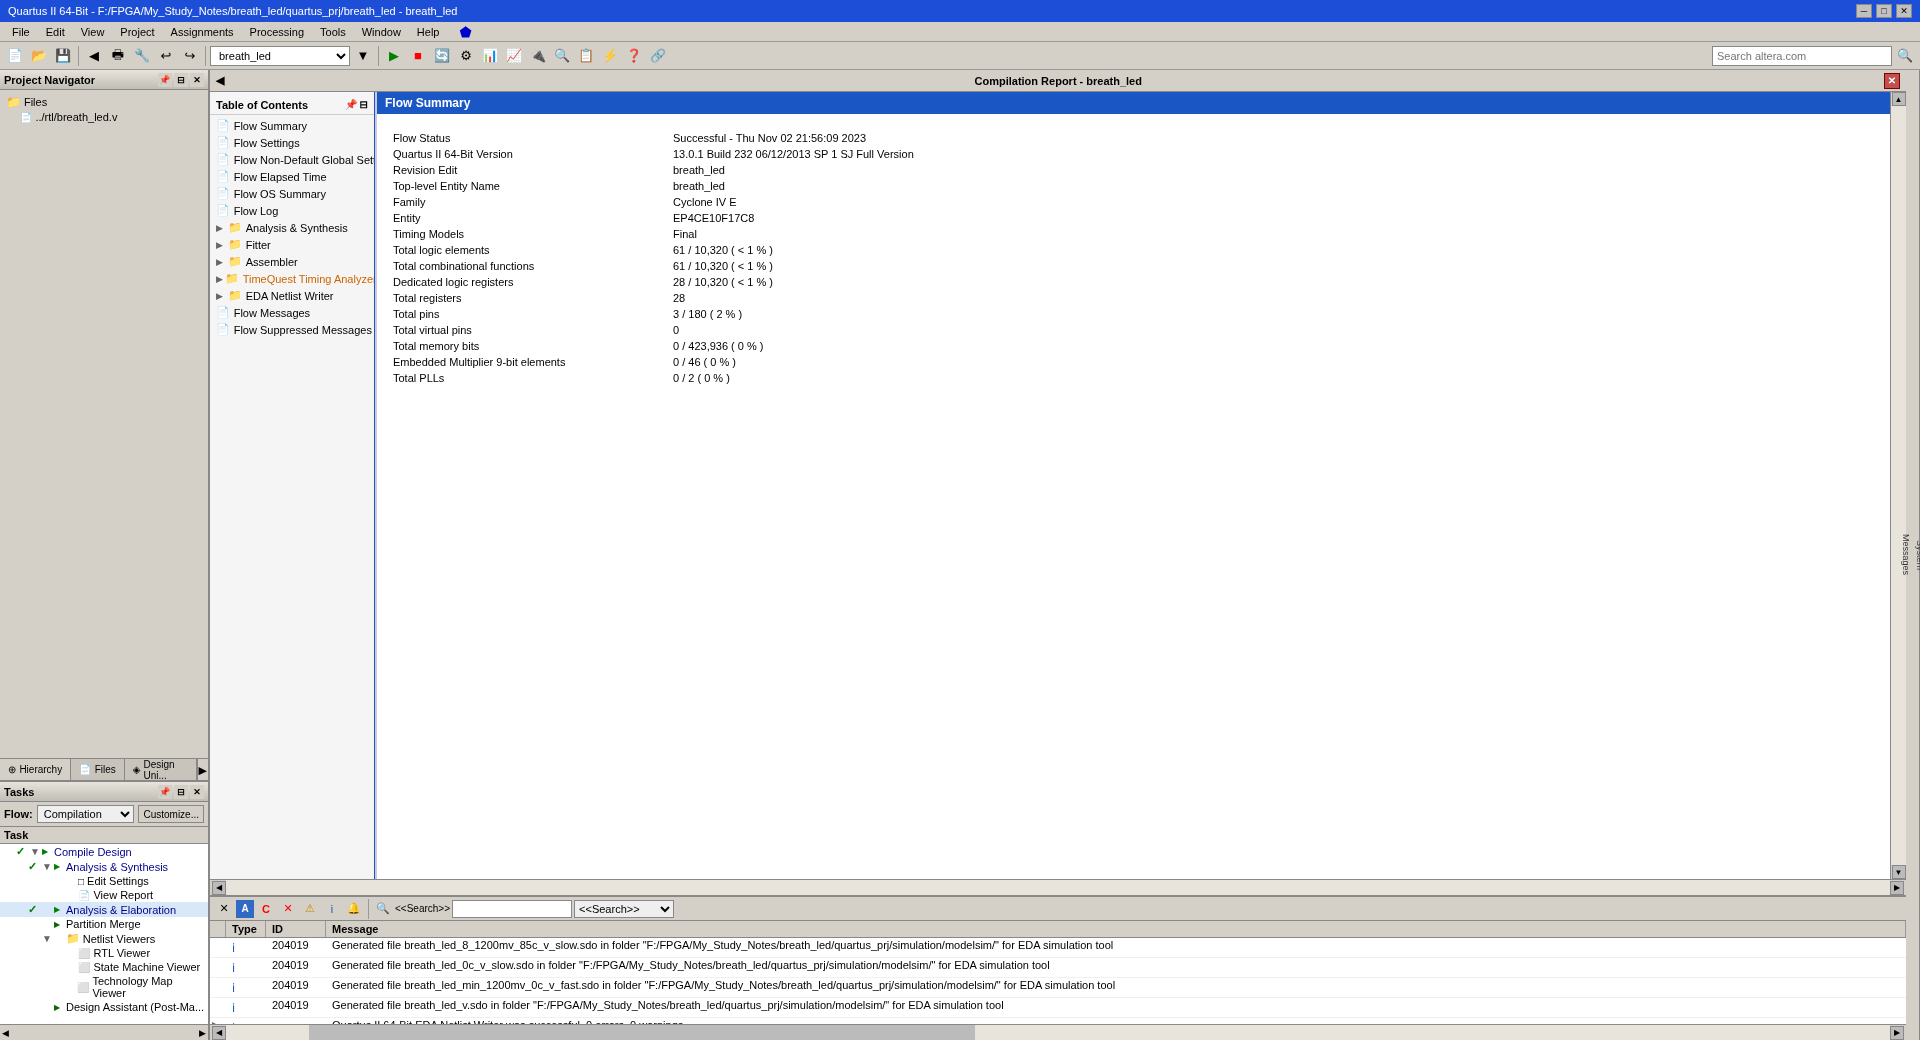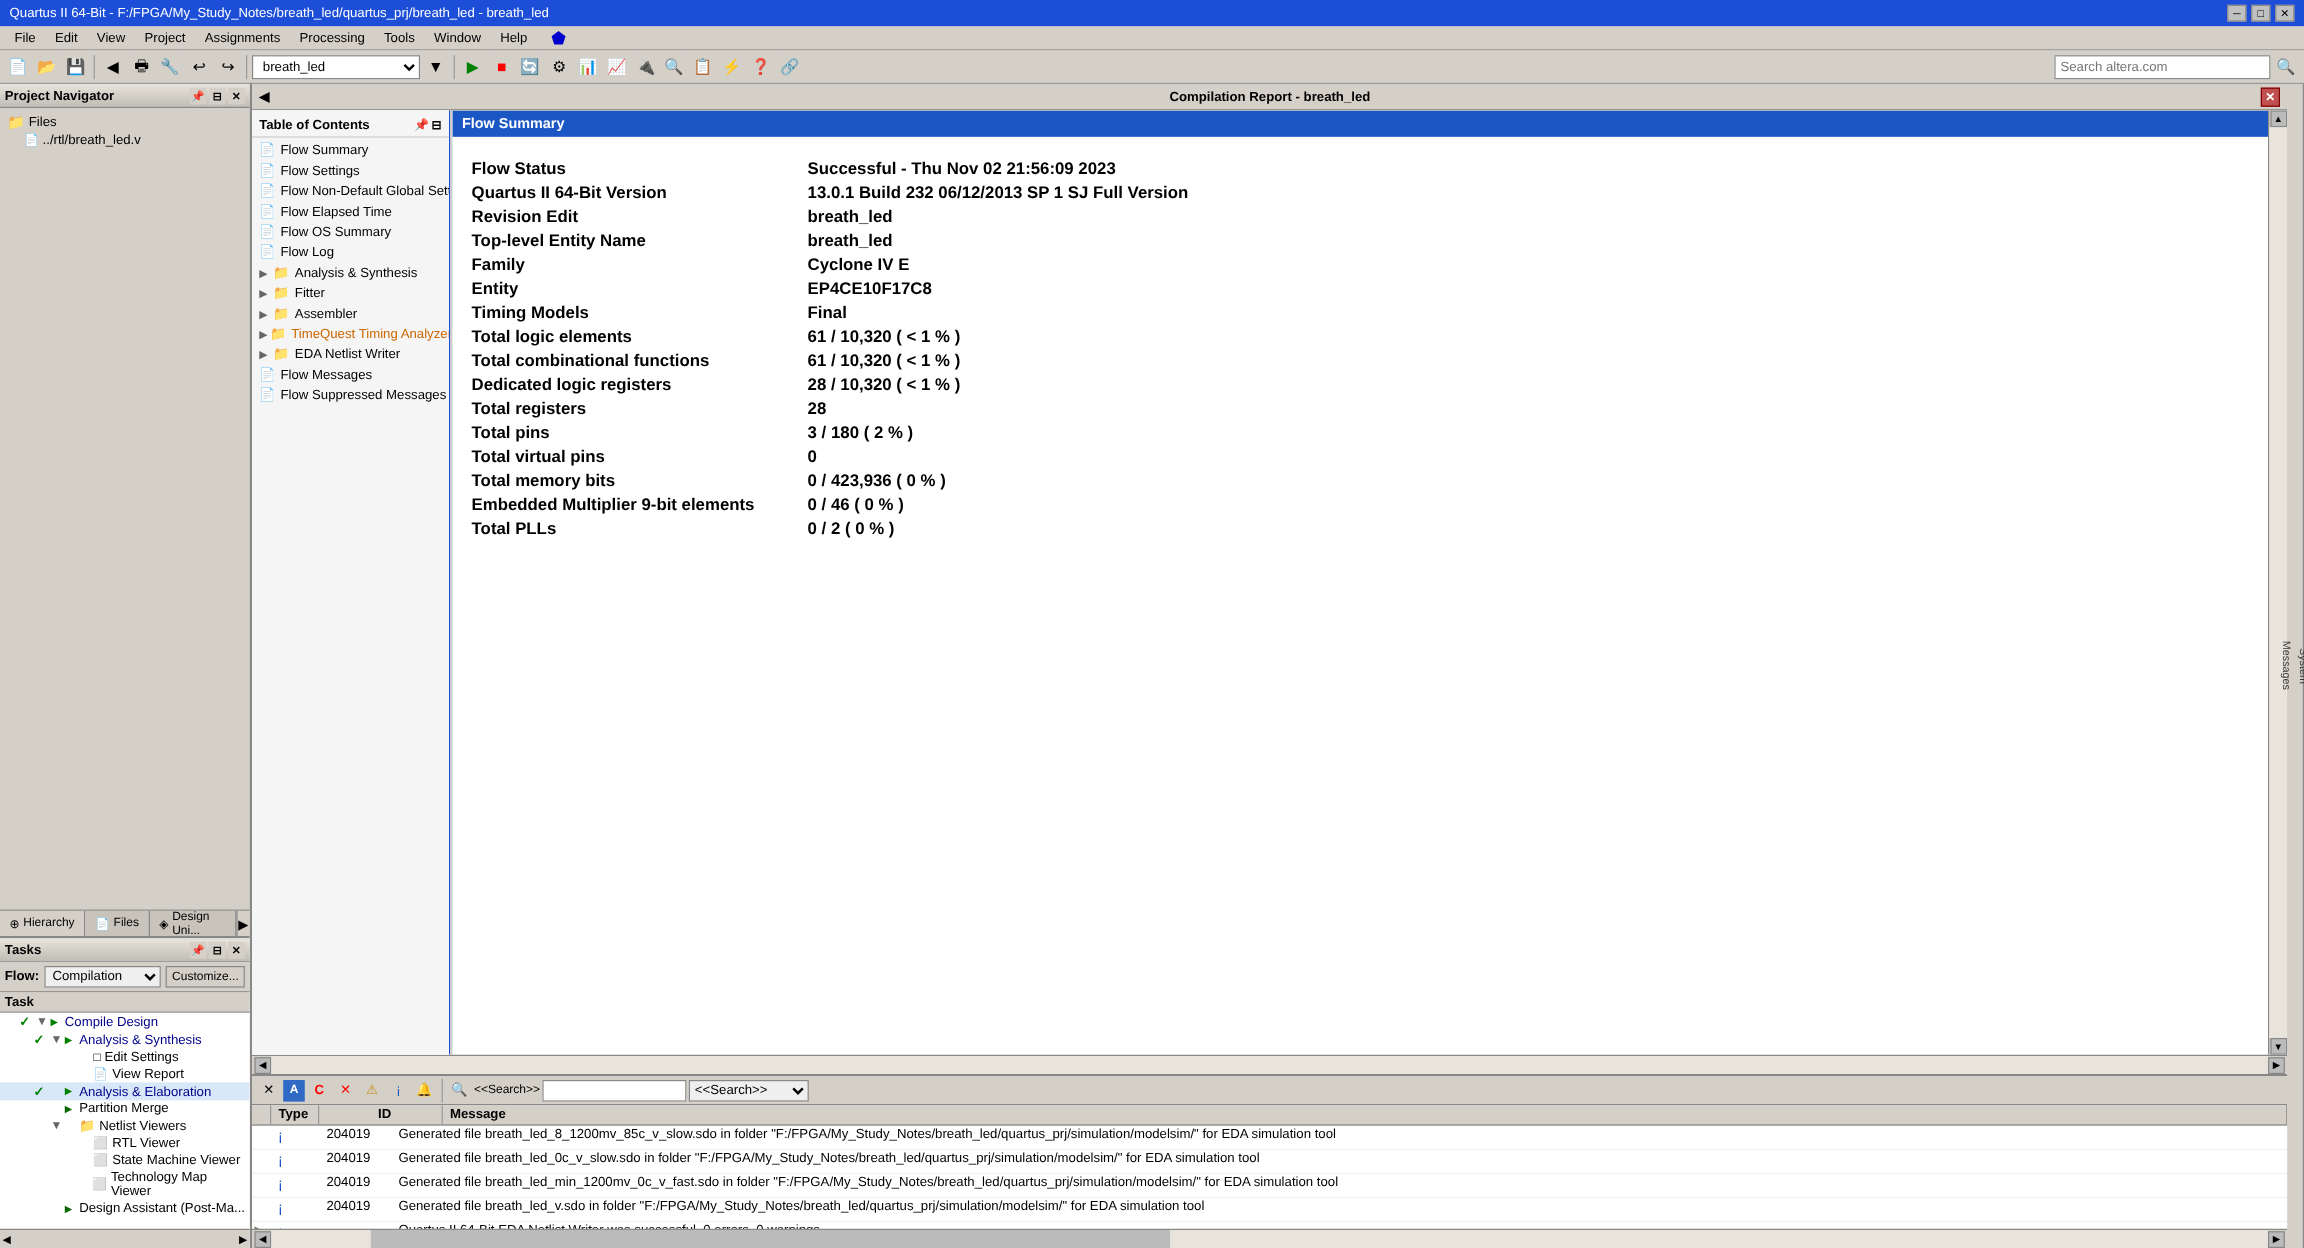--- a/index.html
+++ b/index.html
@@ -289,22 +289,21 @@
       color: white;
       padding: 4px 8px;
       font-weight: bold;
       font-size: 12px;
       margin-bottom: 8px;
     }
 
     .summary-table {
       border-collapse: collapse;
       width: 100%;
-      font-size: 14px;
-      font-weight: bold;
+      font-size: 11px;
     }
     .summary-table td {
       padding: 2px 8px;
       vertical-align: top;
     }
     .summary-table td:first-child {
       width: 280px;
       color: #000;
     }
     .summary-table td:last-child {
@@ -799,21 +798,21 @@
         <span style="font-size:10px;">&lt;&lt;Search&gt;&gt;</span>
         <input class="msg-search" type="text" style="">
         <select class="msg-search-select">
           <option>&lt;&lt;Search&gt;&gt;</option>
         </select>
       </div>
 
       <div id="messages-col-headers" style="display:flex; background:#d4d0c8; border-bottom:1px solid #888; font-weight:bold; font-size:11px;">
         <div class="msg-col" style="width:16px;"></div>
         <div class="msg-col" style="width:40px;">Type</div>
-        <div class="msg-col" style="width:60px;margin-left:43px;">ID</div>
+        <div class="msg-col" style="width:60px;">ID</div>
         <div class="msg-col" style="flex:1;">Message</div>
       </div>
 
       <div id="messages-list" style="flex:1; overflow-y:auto;">
 
       <div class="msg-row">
     <div class="msg-expand-col"></div>
     <div class="msg-type"><span class="info-icon">ℹ</span></div>
     <div class="msg-id">204019</div>
     <div class="msg-text">Generated file breath_led_8_1200mv_85c_v_slow.sdo in folder "F:/FPGA/My_Study_Notes/breath_led/quartus_prj/simulation/modelsim/" for EDA simulation tool</div>

